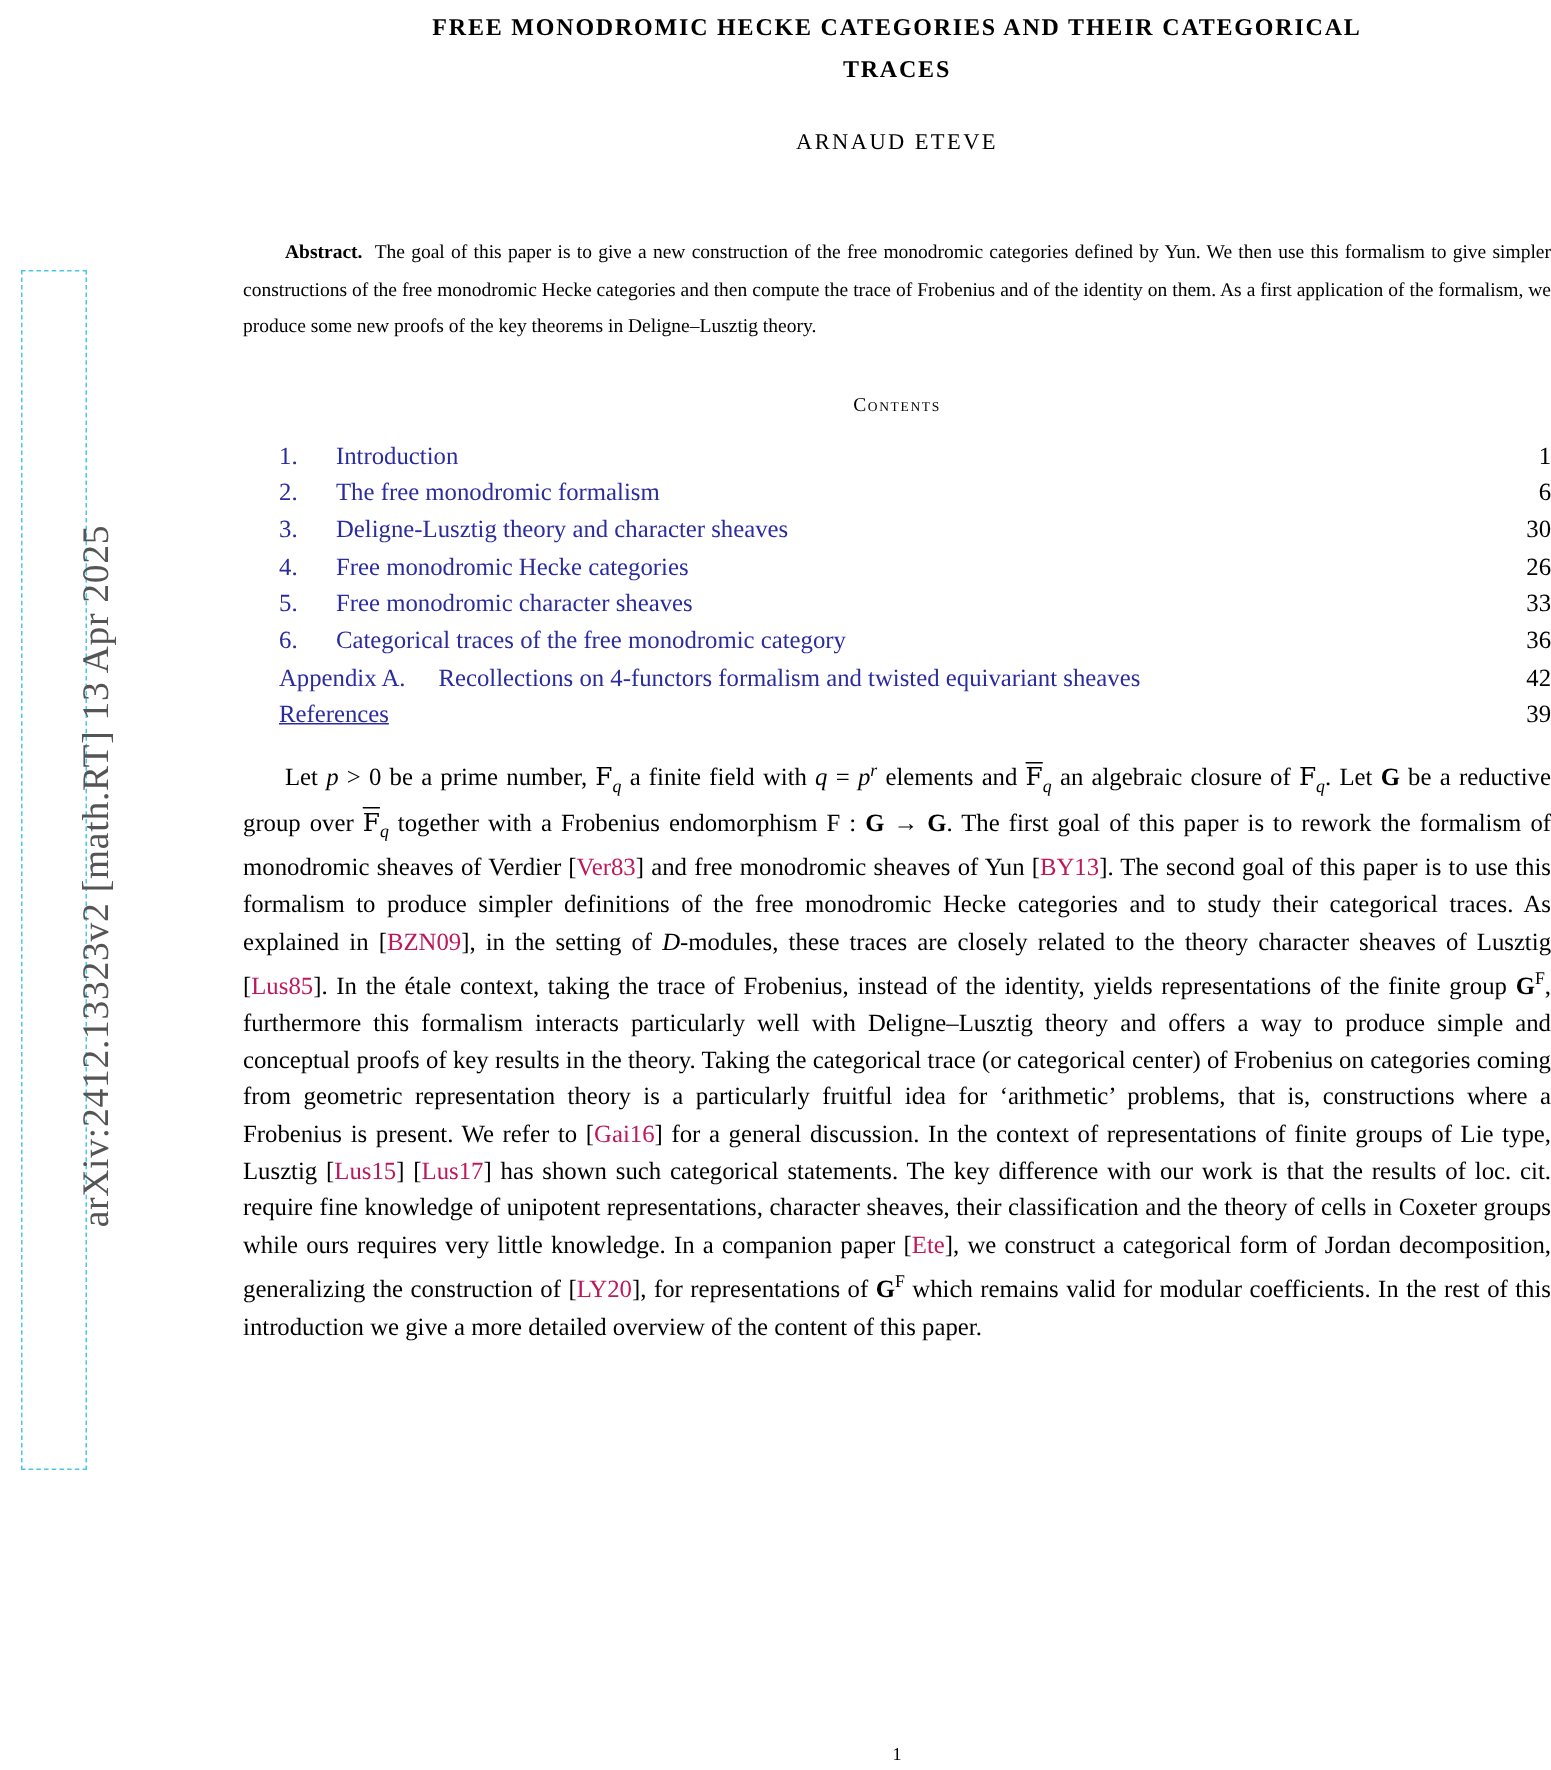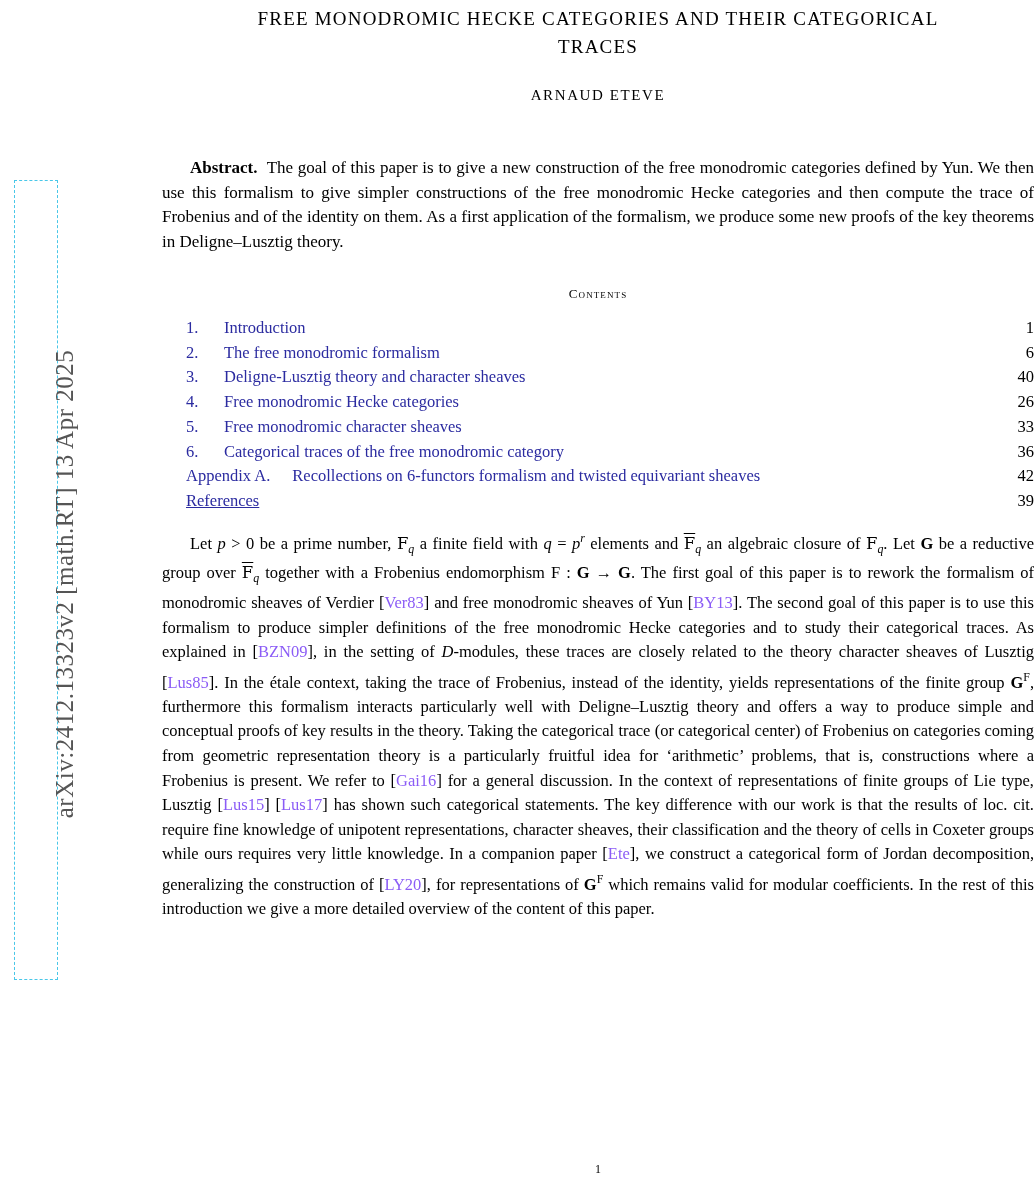--- a/index.html
+++ b/index.html
@@ -52,43 +52,43 @@
   #page {
     position: absolute;
     left: 162px;
     top: 0px;
     width: 872px;
     height: 1180px;
   }
 
   .title {
     font-family: "Liberation Serif", serif;
-    font-weight: normal;
-    font-size: 19px;
+    font-weight: bold;
+    font-size: 16px;
     letter-spacing: 1.2px;
     text-align: center;
     line-height: 28px;
     margin-top: 5px;
     margin-left: 0px;
     width: 872px;
   }
   .title .line2 {
     display: block;
   }
 
   .author {
     text-align: center;
     font-size: 15px;
     letter-spacing: 1.6px;
     margin-top: 26px;
   }
 
   .abstract {
     margin-top: 52px;
-    font-size: 17px;
+    font-size: 13px;
     line-height: 24.5px;
     text-align: justify;
     text-justify: inter-word;
     width: 872px;
   }
   .abstract b {
     font-weight: bold;
   }
   .abstract .indent {
     display: inline-block;
@@ -167,21 +167,21 @@
     font-size: 16.5px;
     line-height: 24.6px;
     text-align: justify;
     text-justify: inter-word;
     width: 872px;
   }
   .body-text .indent {
     display: inline-block;
     width: 28px;
   }
-  .cite { color: #8b5cf6; }
+  .cite { color: #be185d; }
   .mono-it { }
   .bf { font-weight: bold; }
   .mathit { font-style: italic; font-family: "Liberation Serif", serif; }
   .bb { font-family: "DejaVu Serif", serif; }
   .sup { font-size: 0.72em; vertical-align: super; }
   .sub { font-size: 0.72em; vertical-align: sub; }
   .overline { text-decoration: overline; }
 
   .page-number {
     position: absolute;
@@ -222,40 +222,40 @@
       <span class="toc-page">1</span>
     </div>
     <div class="toc-row">
       <span class="toc-num">2.</span>
       <span class="toc-label">The free monodromic formalism</span>
       <span class="toc-page">6</span>
     </div>
     <div class="toc-row">
       <span class="toc-num">3.</span>
       <span class="toc-label">Deligne-Lusztig theory and character sheaves</span>
-      <span class="toc-page">40</span>
+      <span class="toc-page">30</span>
     </div>
     <div class="toc-row">
       <span class="toc-num">4.</span>
       <span class="toc-label">Free monodromic Hecke categories</span>
       <span class="toc-page">26</span>
     </div>
     <div class="toc-row">
       <span class="toc-num">5.</span>
       <span class="toc-label">Free monodromic character sheaves</span>
       <span class="toc-page">33</span>
     </div>
     <div class="toc-row">
       <span class="toc-num">6.</span>
       <span class="toc-label">Categorical traces of the free monodromic category</span>
       <span class="toc-page">36</span>
     </div>
     <div class="toc-row toc-appendix">
       <span class="toc-num">Appendix A.</span>
-      <span class="toc-label">Recollections on 6-functors formalism and twisted equivariant sheaves</span>
+      <span class="toc-label">Recollections on 4-functors formalism and twisted equivariant sheaves</span>
       <span class="toc-page">42</span>
     </div>
     <div class="toc-row toc-refs">
       <span class="toc-num">References</span>
       <span class="toc-label"></span>
       <span class="toc-page">39</span>
     </div>
   </div>
 
 

